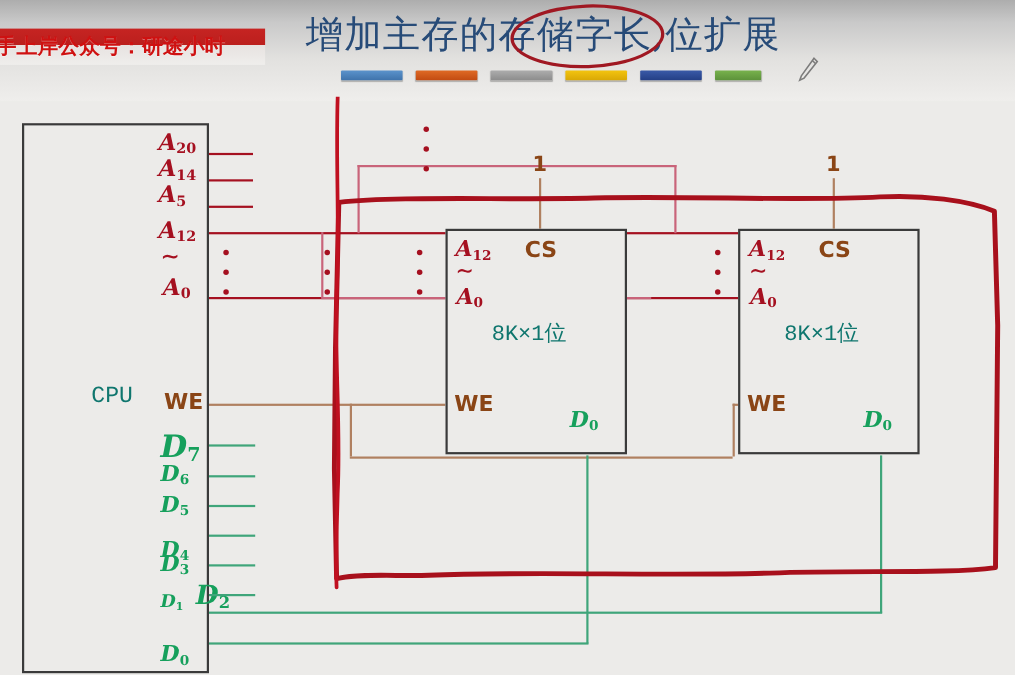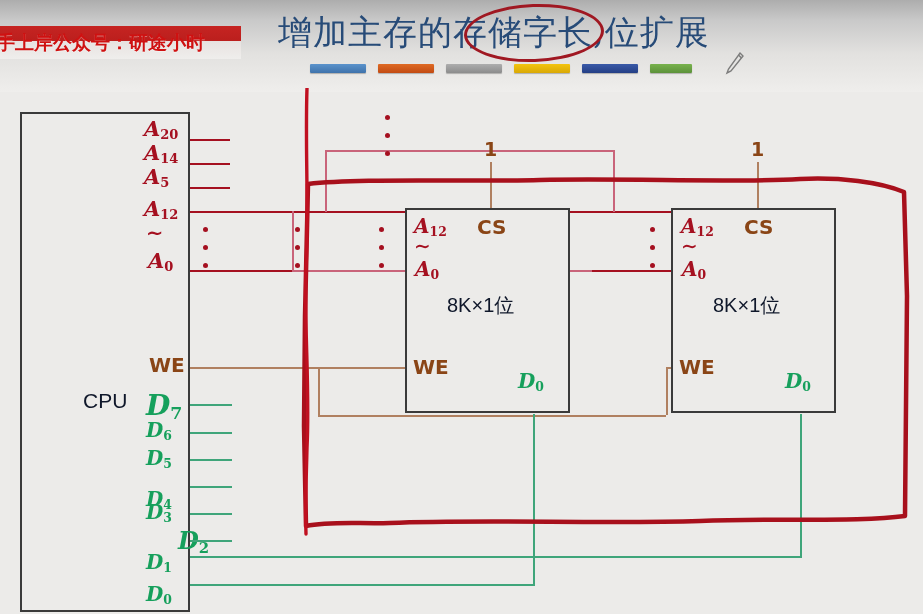--- a/index.html
+++ b/index.html
@@ -52,21 +52,21 @@
 
   
   .box{position:absolute;background:#ecebe9;border:2px solid #3a3a3a;box-sizing:border-box;}
   .hline{position:absolute;height:0;border-top-width:2px;border-top-style:solid;}
   .vline{position:absolute;width:0;border-left-width:2px;border-left-style:solid;}
   .lbl{position:absolute;white-space:nowrap;line-height:1;}
 
   .a-col{color:#a51020;font-family:"DejaVu Serif","Liberation Serif",serif;font-style:italic;font-weight:bold;}
   .d-col{color:#16a05c;font-family:"DejaVu Serif","Liberation Serif",serif;font-style:italic;font-weight:bold;}
   .we-col{color:#8a4516;font-family:"DejaVu Sans","Liberation Sans",sans-serif;font-weight:600;}
-  .blk{color:#0f172a;font-family:Liberation Sans, sans-serif;}
+  .blk{color:#0f766e;font-family:Liberation Mono, monospace;}
 
   .sub{font-size:.62em;font-style:normal;vertical-align:-0.25em;letter-spacing:0;}
 
   
   .dots{position:absolute;width:6px;}
   .dots i{display:block;width:5px;height:5px;border-radius:50%;background:#a51020;margin-bottom:13px;}
 
   
   .annot{position:absolute;left:300px;top:84px;width:612px;height:366px;pointer-events:none;}
 </style>
@@ -95,21 +95,21 @@
   <svg class="pencil" viewBox="0 0 22 28">
     <g stroke="#5a5a5a" stroke-width="1.4" fill="none">
       <path d="M16 3 L19 6 L7 21 L3 23 L4.5 19 Z"></path>
       <path d="M14.5 5 L17.5 8"></path>
     </g>
   </svg>
 
   <div class="canvas">
 
     <div class="box" style="left:20px;top:20px;width:170px;height:500px;"></div>
-    <div class="lbl blk" style="left:83px;top:258px;font-size:21px;margin-top:40px;">CPU</div>
+    <div class="lbl blk" style="left:83px;top:258px;font-size:21px;">CPU</div>
 
     <div class="lbl a-col" style="left:144px;top:26px;font-size:21px;">
       <span>A</span><span class="sub">20</span>
     </div>
     <div class="lbl a-col" style="left:144px;top:50px;font-size:21px;">
       <span>A</span><span class="sub">14</span>
     </div>
     <div class="lbl a-col" style="left:144px;top:74px;font-size:21px;">
       <span>A</span><span class="sub">5</span>
     </div>
@@ -128,21 +128,21 @@
     <div class="lbl d-col" style="left:146px;top:328px;font-size:20px;">
       <span>D</span><span class="sub">6</span></div>
     <div class="lbl d-col" style="left:146px;top:356px;font-size:20px;">
       <span>D</span><span class="sub">5</span></div>
     <div class="lbl d-col" style="left:146px;top:397px;font-size:20px;">
       <span>D</span><span class="sub">4</span></div>
     <div class="lbl d-col" style="left:146px;top:410px;font-size:20px;">
       <span>D</span><span class="sub">3</span></div>
     <div class="lbl d-col" style="left:146px;top:437px;font-size:24px;margin-left:32px;">
       <span>D</span><span class="sub">2</span></div>
-    <div class="lbl d-col" style="left:146px;top:460px;font-size:20px;">
+    <div class="lbl d-col" style="left:146px;top:447px;font-size:16px;">
       <span>D</span><span class="sub">1</span></div>
     <div class="lbl d-col" style="left:146px;top:492px;font-size:20px;">
       <span>D</span><span class="sub">0</span></div>
 
     <div class="hline" style="left:190px;top:47px;width:40px;border-color:#a51020;"></div>
     <div class="hline" style="left:190px;top:71px;width:40px;border-color:#a51020;"></div>
     <div class="hline" style="left:190px;top:95px;width:40px;border-color:#a51020;"></div>
 
     <div class="hline" style="left:190px;top:119px;width:515px;border-color:#a51020;"></div>
 

